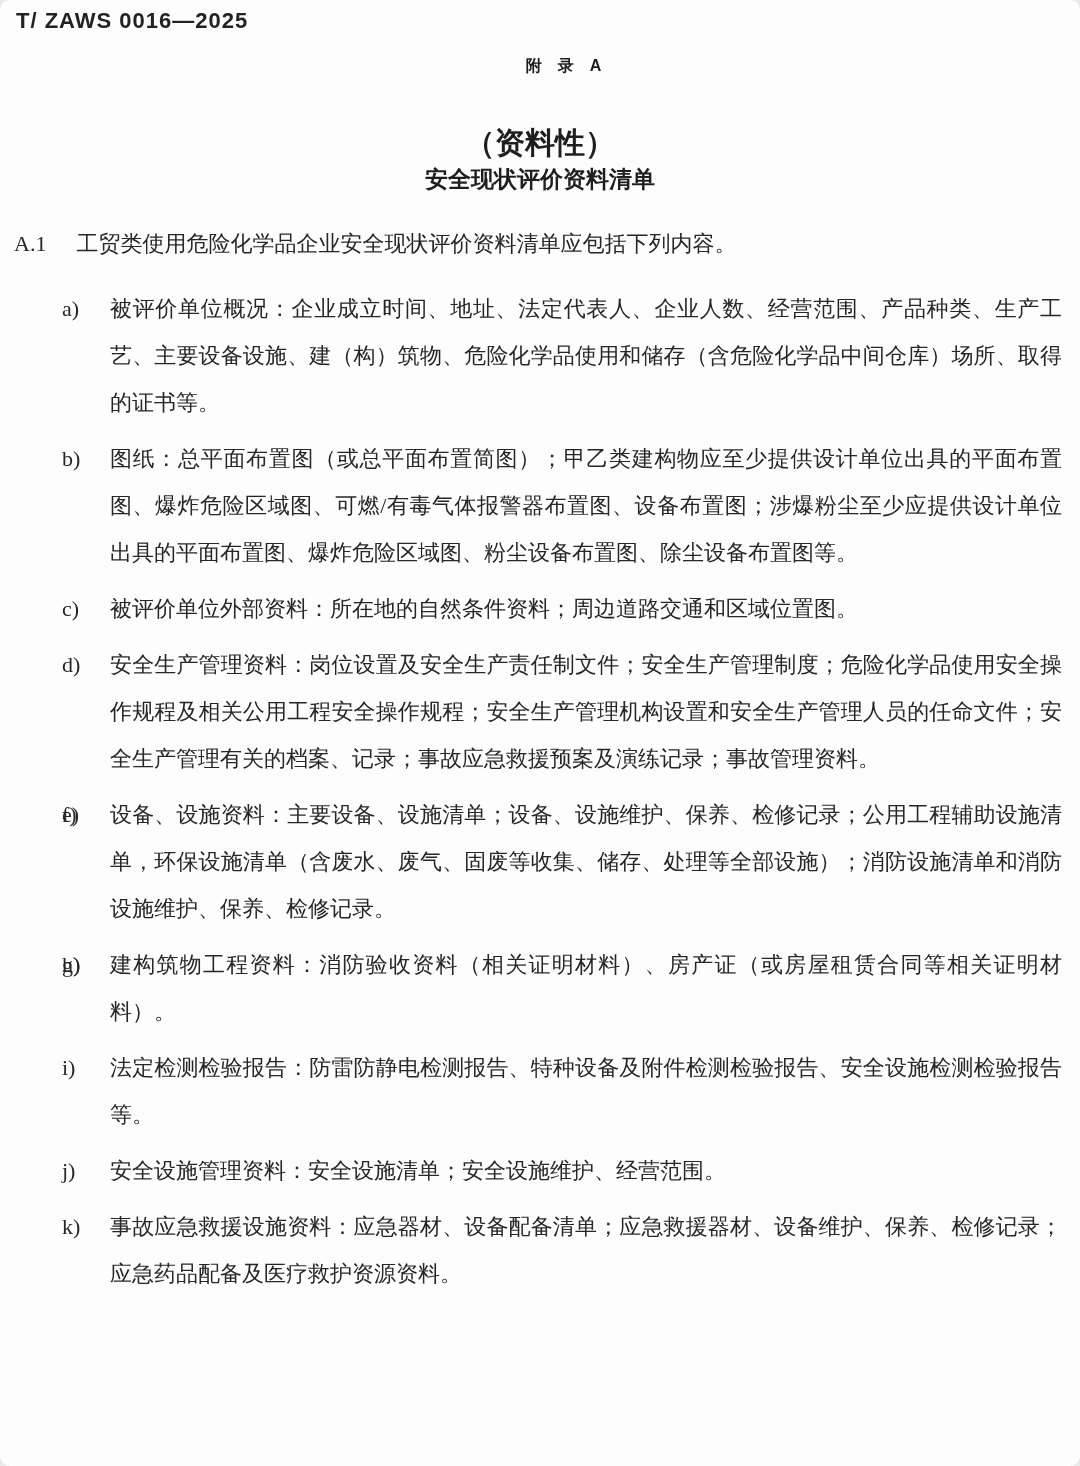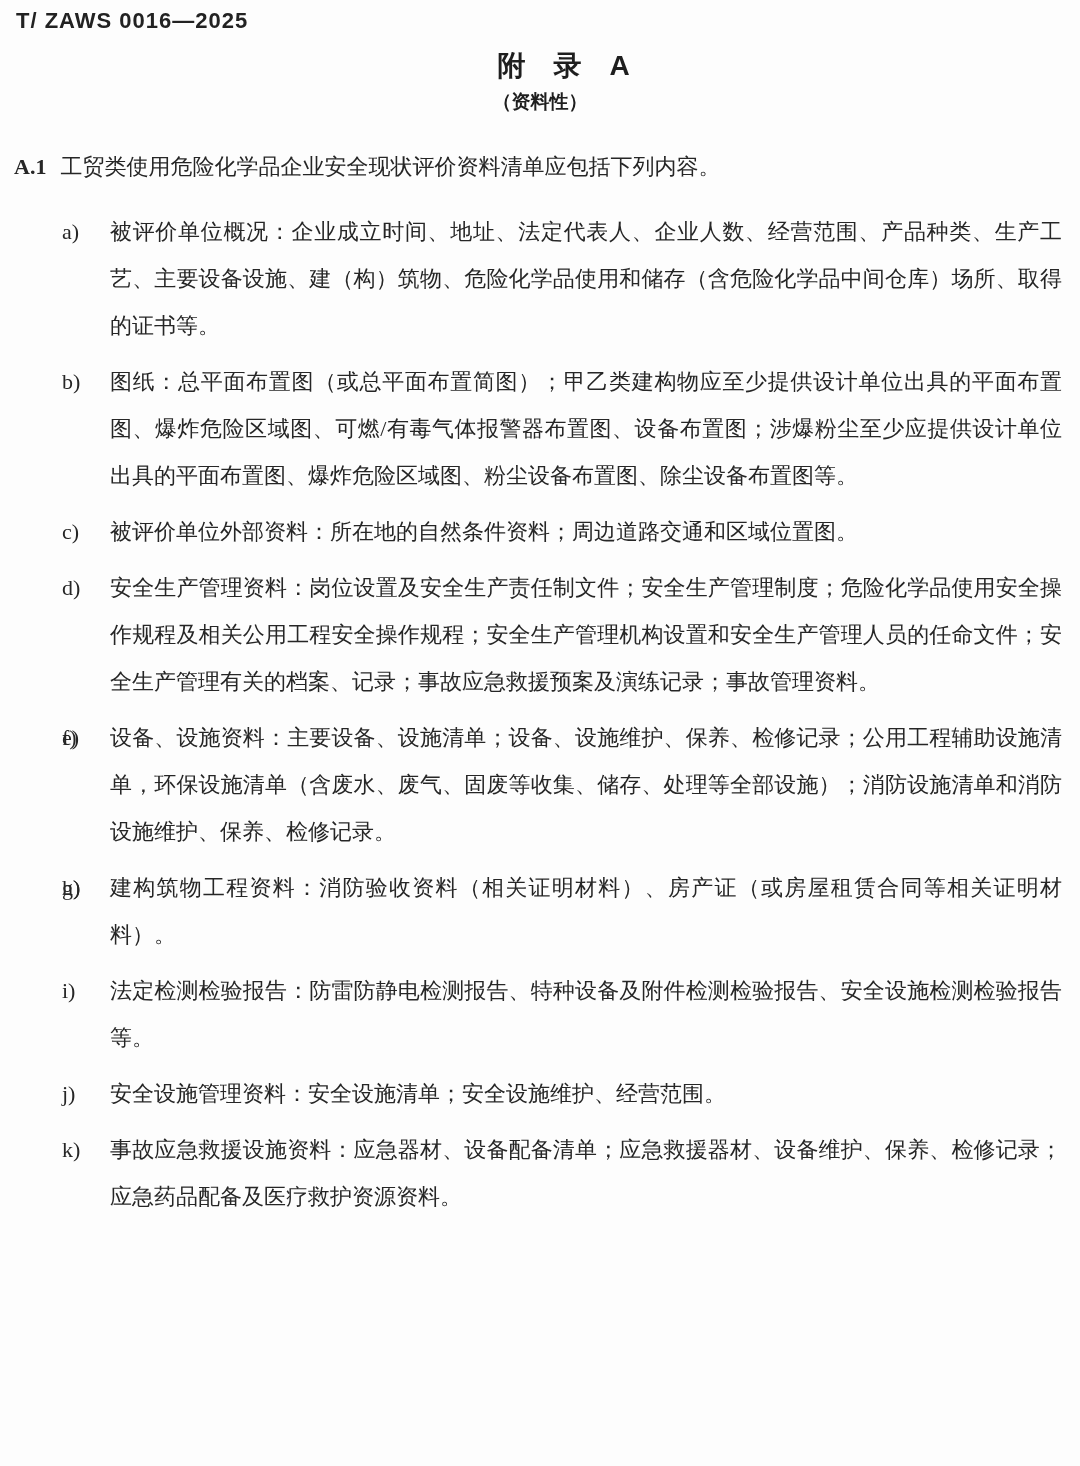--- a/index.html
+++ b/index.html
@@ -10,62 +10,63 @@
   .page {
     position: relative;
     width: 1080px;
     height: 1466px;
     margin: 0 auto;
     background: #fdfdfd;
     color: #2d2d2d;
     font-family: "Liberation Serif", "DejaVu Serif", serif;
     overflow: hidden;
     box-sizing: border-box;
+    border-radius: 10px;
   }
   .doc-code {
     position: absolute;
     top: 8px;
     left: 16px;
     font-family: "Liberation Sans", "DejaVu Sans", sans-serif;
     font-weight: 700;
     font-size: 22px;
     letter-spacing: 1px;
     color: #222;
     white-space: pre;
   }
   .title-block {
     padding-top: 48px;
     text-align: center;
     font-family: "Liberation Sans", "DejaVu Sans", sans-serif;
     font-weight: 700;
     color: #1e1e1e;
   }
   .title-main {
-    font-size: 28px;
+    font-size: 16px;
     line-height: 36px;
     padding-left: 47px;
   }
   .title-sub {
-    font-size: 19px;
+    font-size: 30px;
     line-height: 36px;
+    margin-top: 41px;
   }
   .title-heading {
     font-size: 23px;
     line-height: 36px;
   }
   .intro {
     margin: 30px 17px 0 14px;
     font-size: 22px;
     line-height: 34px;
     color: #262626;
   }
   .intro .clause-no {
     display: inline-block;
-    margin-right: 14px;
-    font-weight: bold;
+    margin-right: 30px;
   }
   .items {
     margin-top: 24px;
   }
   .item {
     position: relative;
     padding-left: 110px;
     padding-right: 18px;
     margin-bottom: 9px;
     font-size: 22px;
@@ -88,20 +89,21 @@
 </head>
 <body>
 
 <div class="page">
 
   <div class="doc-code">T/ ZAWS 0016—2025</div>
 
   <div class="title-block">
     <div class="title-main">附　录　A</div>
     <div class="title-sub">（资料性）</div>
+    <div class="title-heading">安全现状评价资料清单</div>
   </div>
 
   <div class="intro">
     <span class="clause-no">A.1</span><span>工贸类使用危险化学品企业安全现状评价资料清单应包括下列内容。</span>
   </div>
 
   <div class="items">
 
     <div class="item">
       <span class="item-label">a)</span>

